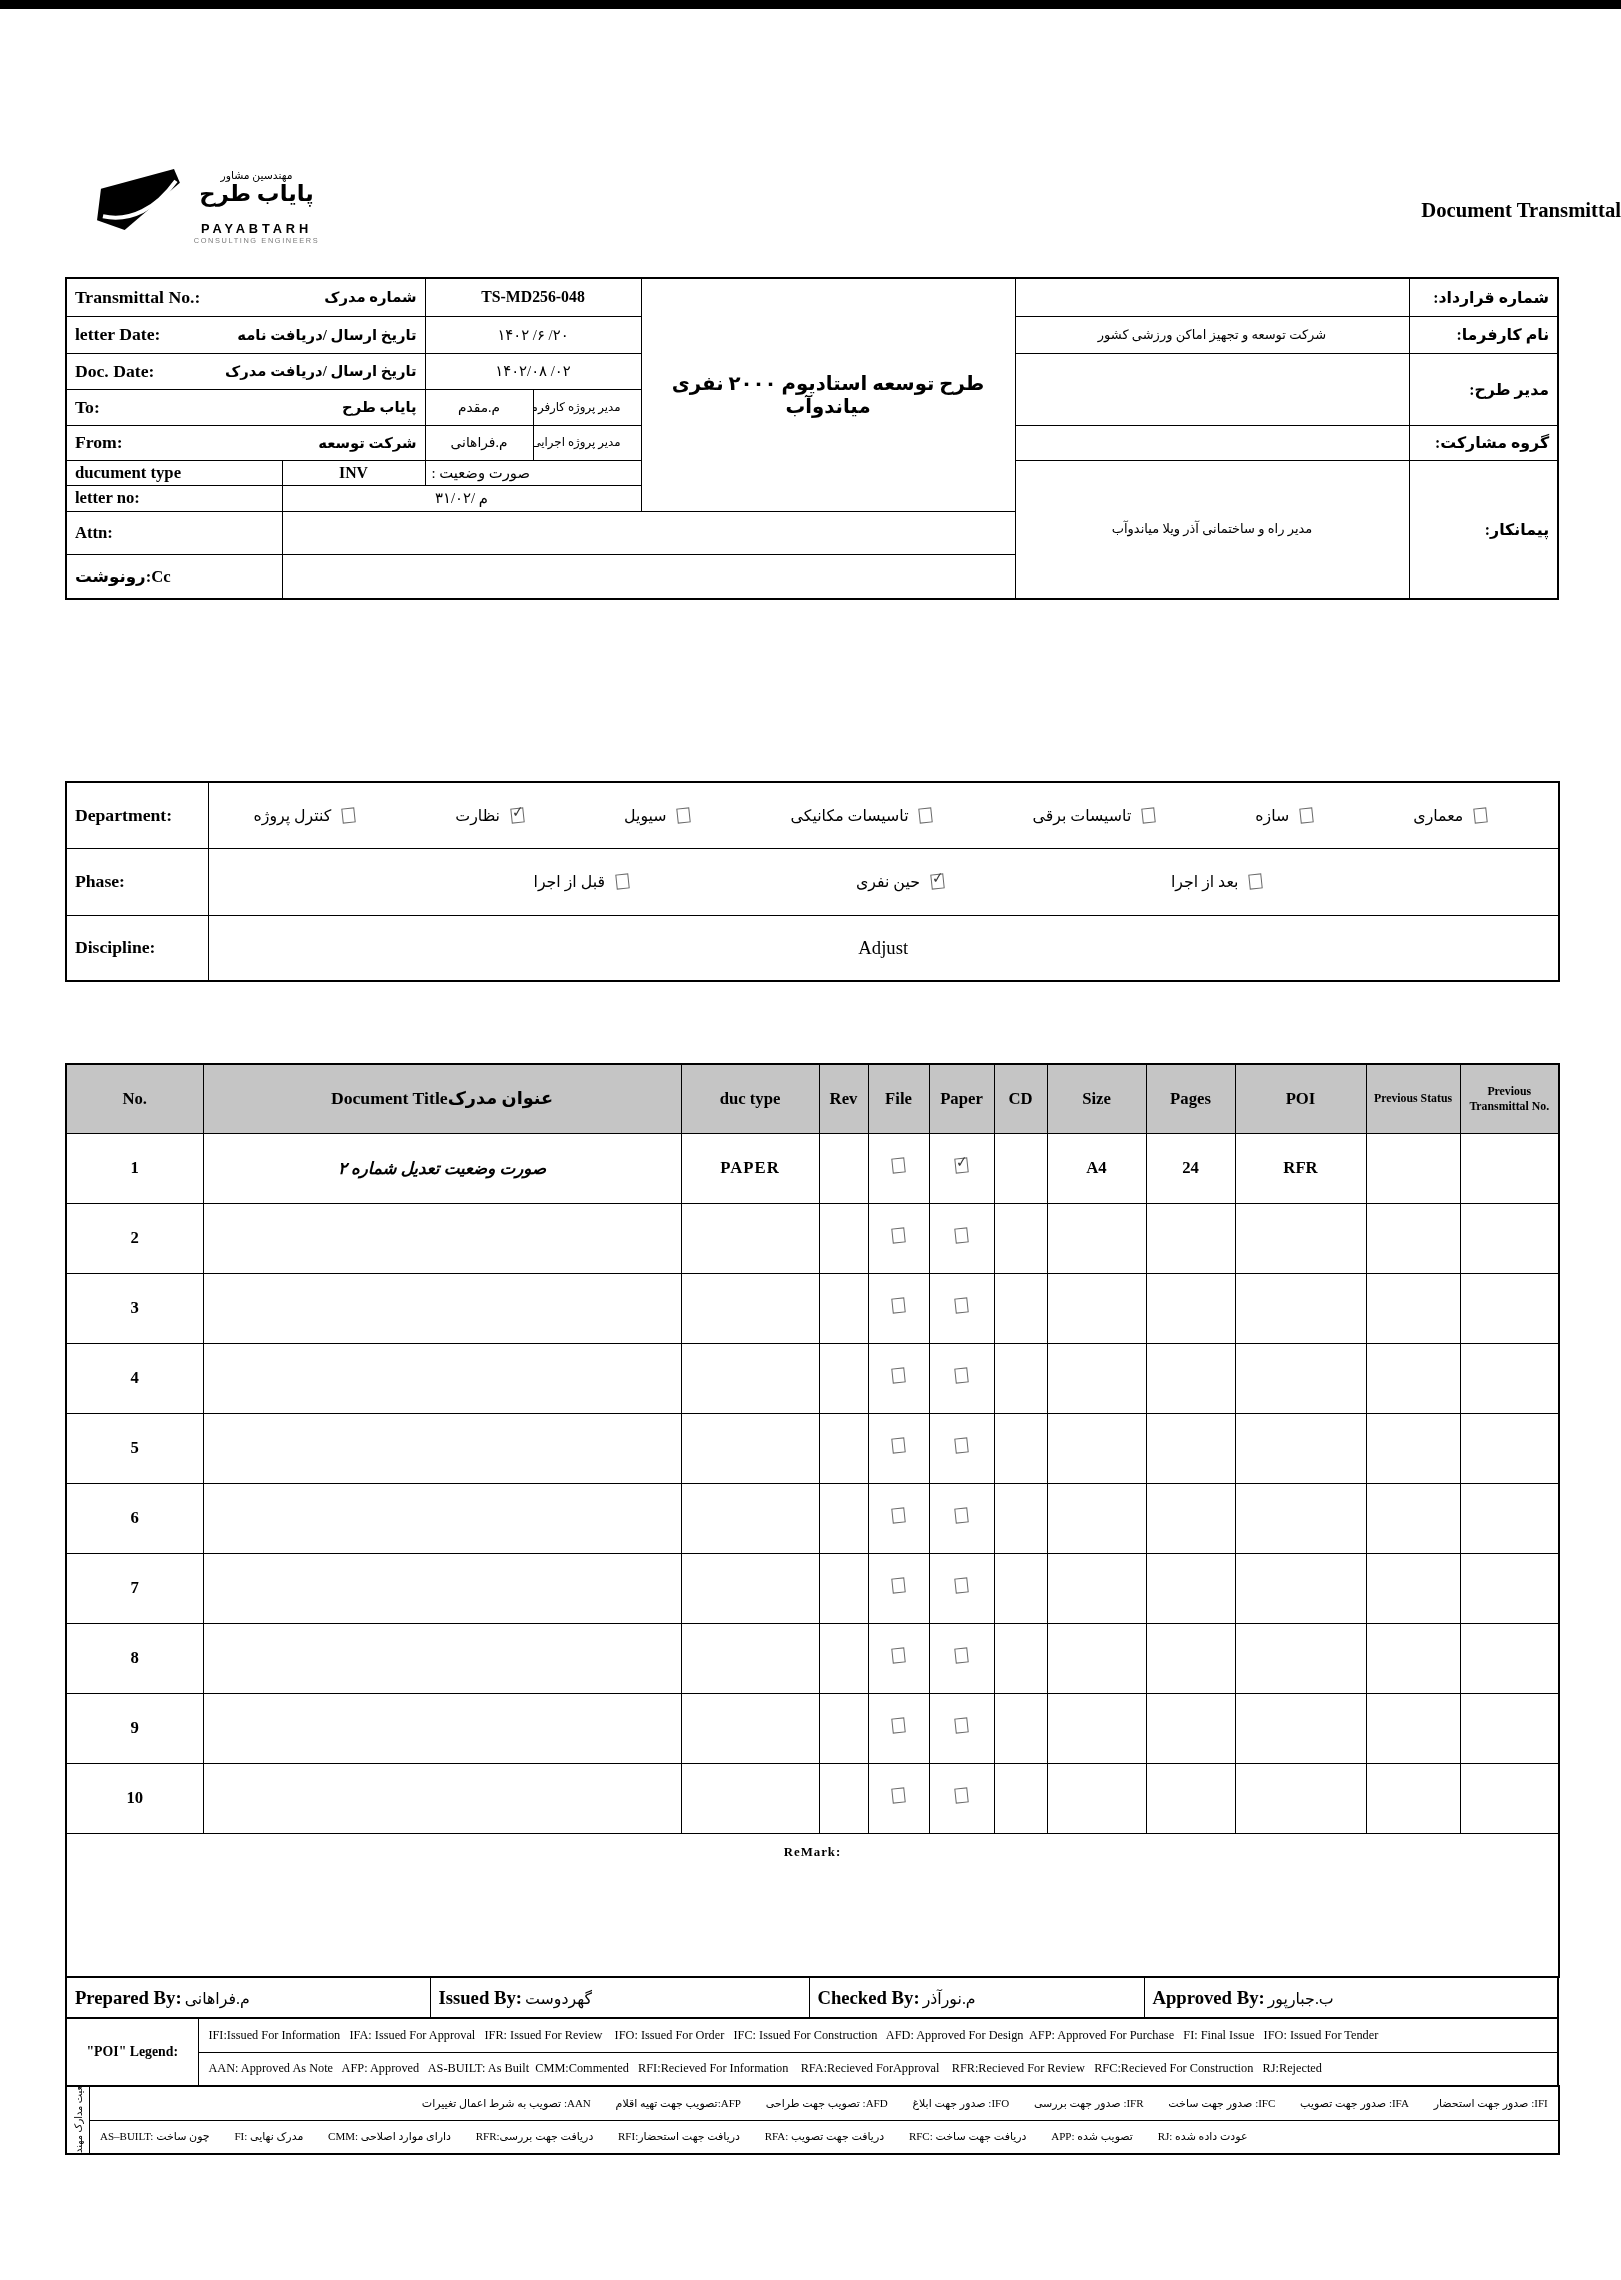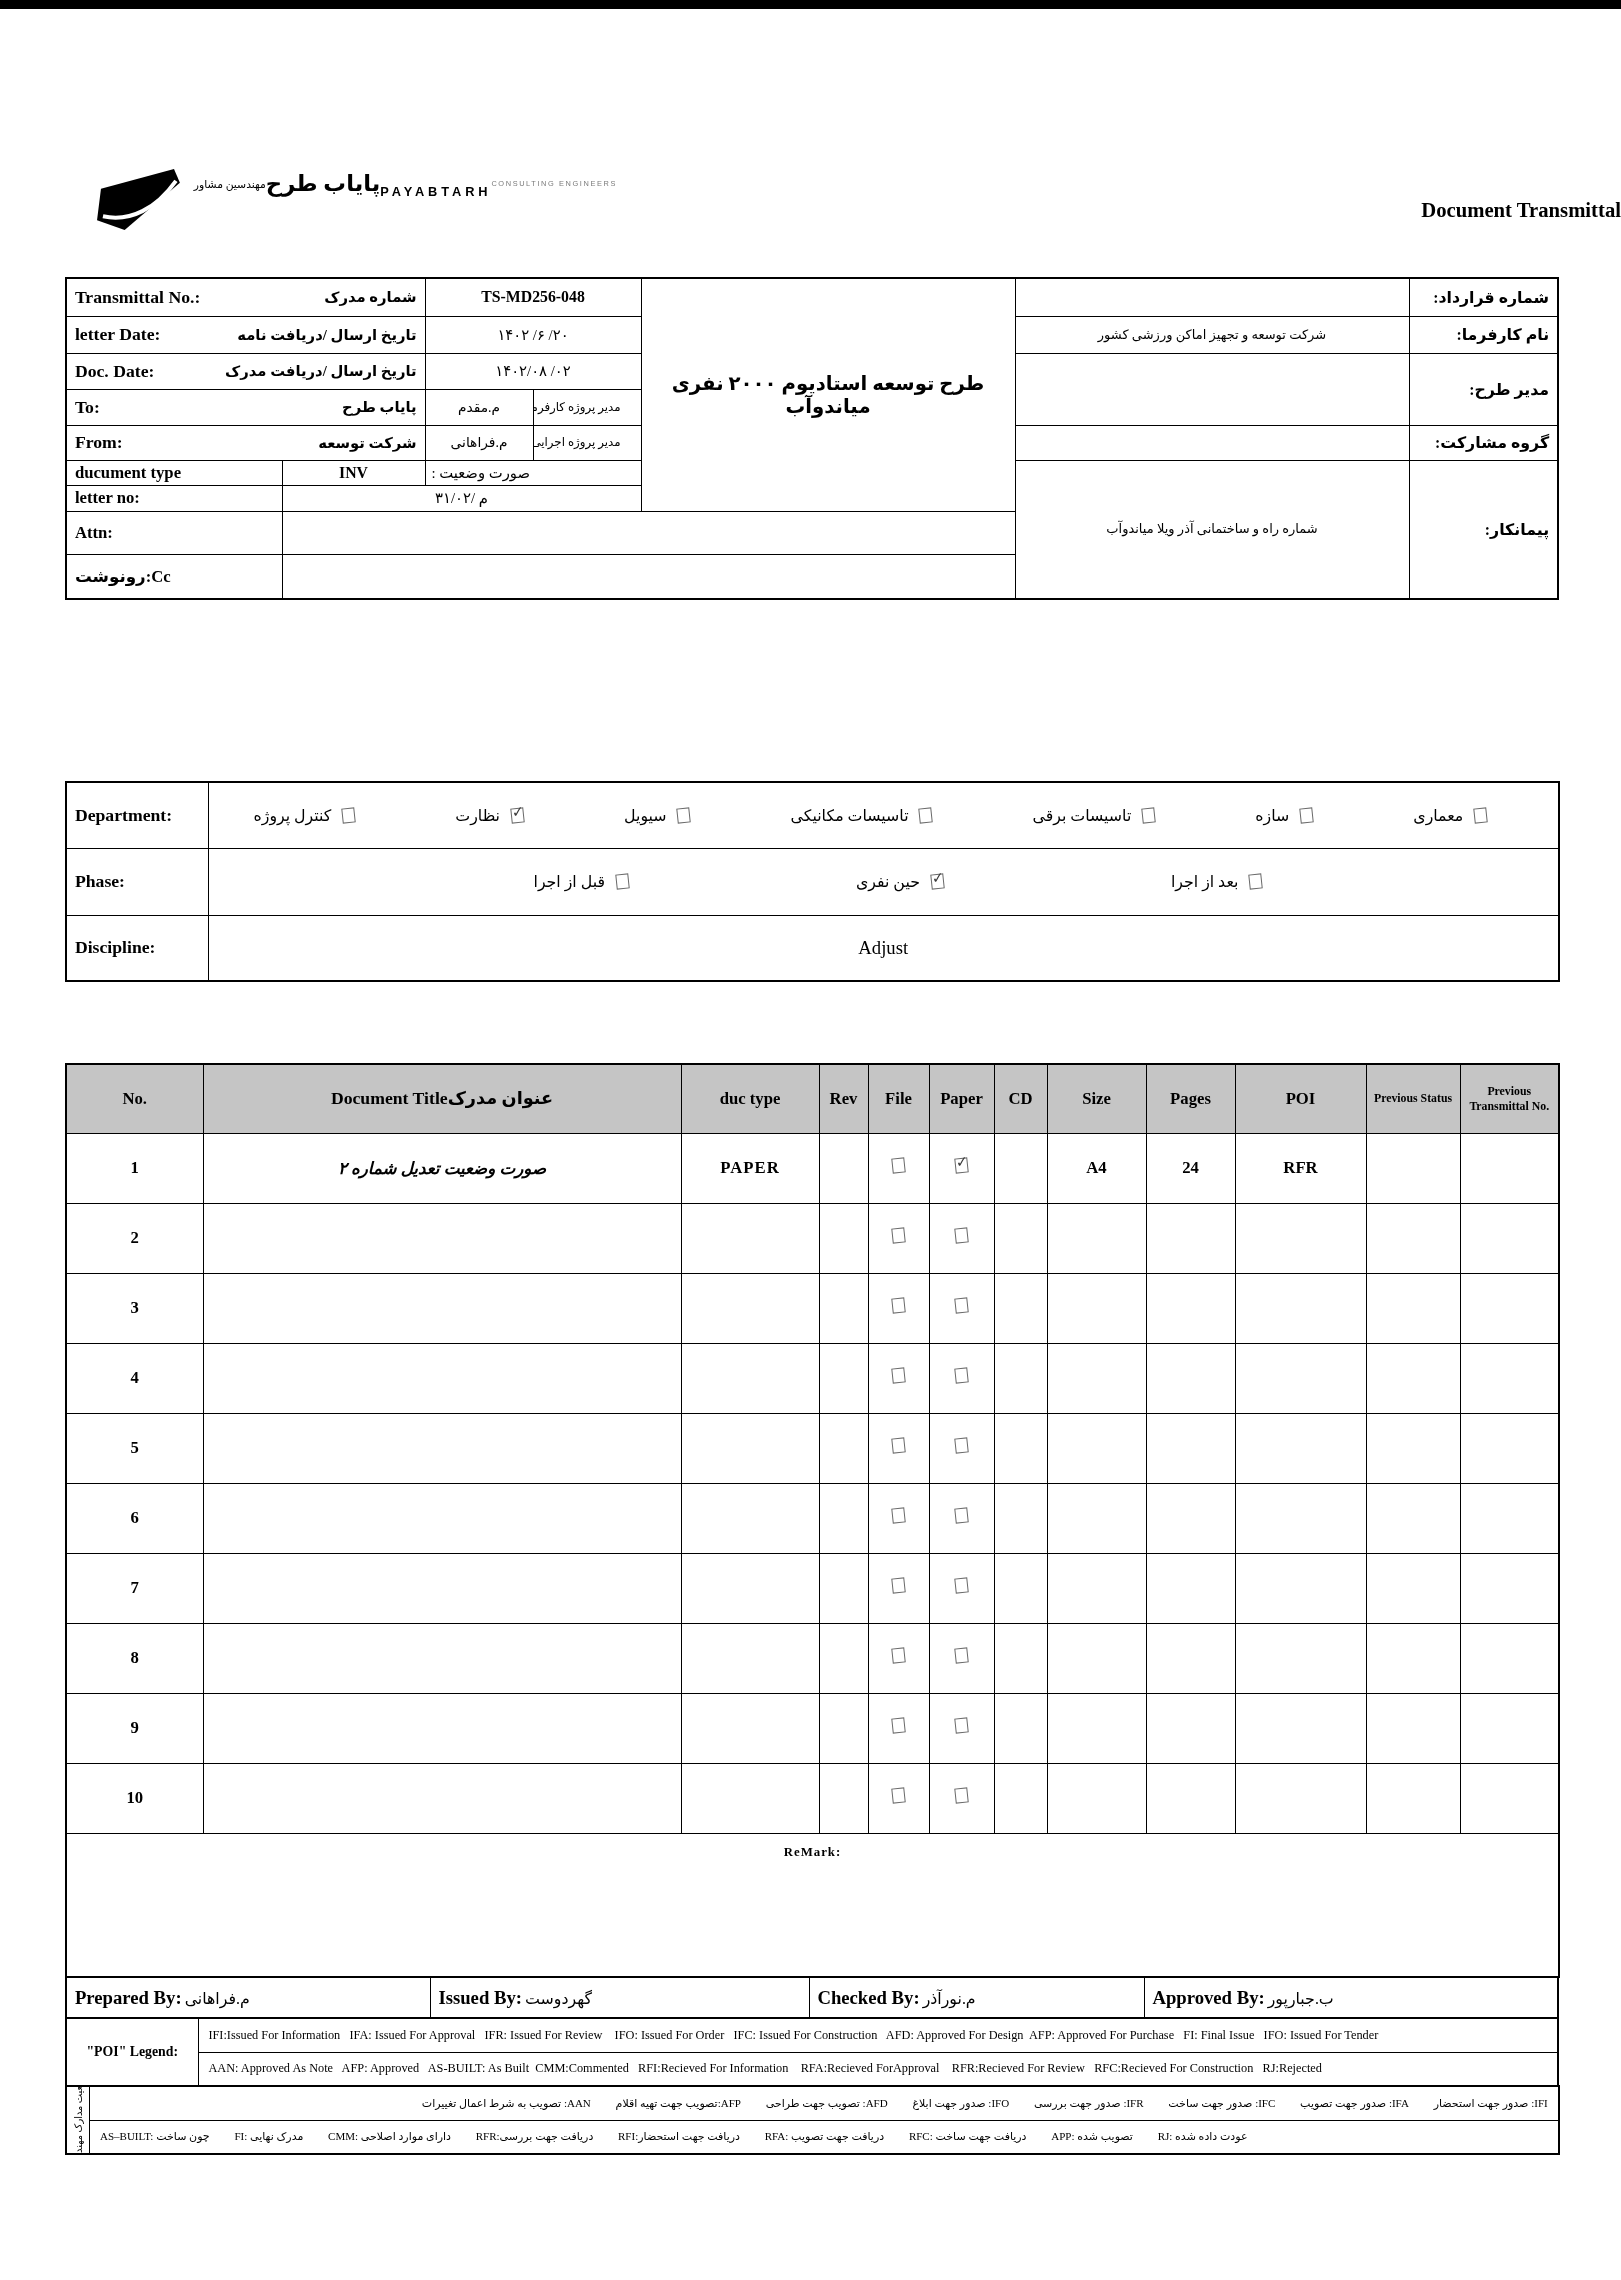--- a/index.html
+++ b/index.html
@@ -7,21 +7,21 @@
   font-family:"Liberation Serif","DejaVu Sans",serif;position:relative;overflow:hidden}
 .abs{position:absolute}
 table{border-collapse:collapse;table-layout:fixed;background:#fff}
 td{border:1px solid #000;vertical-align:middle;overflow:hidden}
 .t-outer{border:2px solid #000}
 
 #top-bar{left:0;top:0;width:1621px;height:8.9px;background:#000}
 
 
 #logo{left:91px;top:165px;display:flex;gap:11.8px;align-items:flex-start}
-#logo-text{display:flex;flex-direction:row;align-items:center;line-height:1.12;padding-top:3.9px}
+#logo-text{display:flex;flex-direction:column;align-items:center;line-height:1.12;padding-top:3.9px}
 .logo-fa-small{font-size:10.8px}
 .logo-fa-big{font-size:22.7px;font-weight:bold}
 .logo-en{font-size:12.8px;letter-spacing:3.9px;font-weight:bold;margin-top:16px;font-family:"Liberation Sans",sans-serif}
 .logo-en-sub{font-size:7.4px;letter-spacing:1.6px;color:#7a7a7a;font-family:"Liberation Sans",sans-serif}
 
 #page-title{left:0;top:199px;width:100%;text-align:right;font-size:20.7px;font-weight:bold}
 
 
 #top-table{left:65px;top:277px;width:1492px}
 .flexrow{display:flex;justify-content:space-between;align-items:center;padding:0 7.9px;width:100%}
@@ -163,21 +163,21 @@
     </td>
     <td class="person">م.فراهانی</td>
     <td class="role-lab" dir="rtl">مدیر پروژه اجرایی:</td>
     <td class="val-c"></td>
     <td class="fa-lab" dir="rtl">گروه مشارکت:</td>
   </tr>
   <tr style="height:25.6px">
     <td class="lab-left">ducument type</td>
     <td class="val-c bold">INV</td>
     <td colspan="2" class="rtl-left" dir="rtl">صورت وضعیت :</td>
-    <td rowspan="4" class="fa-val" dir="rtl">شماره راه و ساختمانی آذر ویلا میاندوآب</td>
+    <td rowspan="4" class="fa-val" dir="rtl">مدیر راه و ساختمانی آذر ویلا میاندوآب</td>
     <td rowspan="4" class="fa-lab" dir="rtl">پیمانکار:</td>
   </tr>
   <tr style="height:25.6px">
     <td class="lab-left">letter no:</td>
     <td colspan="3" class="val-c">م /۳۱/۰۲</td>
   </tr>
   <tr style="height:43px">
     <td class="lab-left">Attn:</td>
     <td colspan="4"></td>
   </tr>

